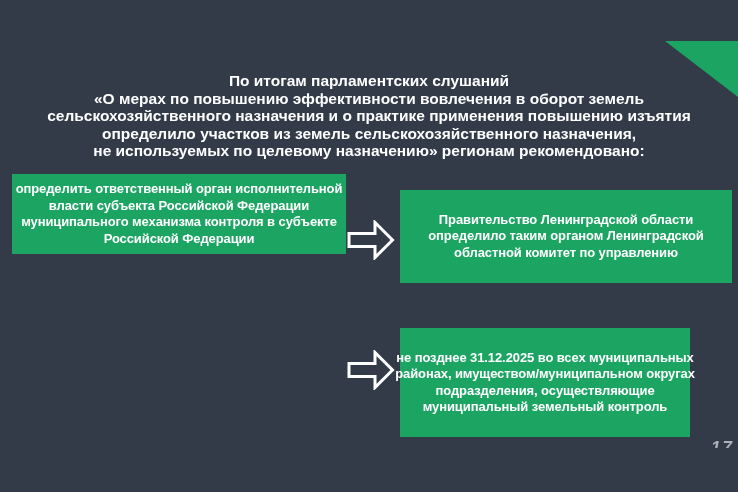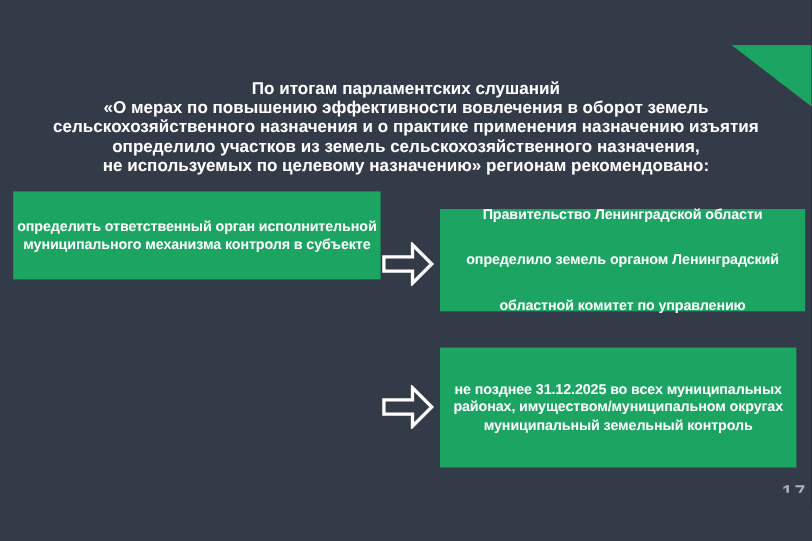--- a/index.html
+++ b/index.html
@@ -26,74 +26,78 @@
   .slide-title .line{white-space:nowrap;}
   .gbox{
     position:absolute;
     background:var(--green,#1CA463);
     display:flex;flex-direction:column;justify-content:center;align-items:center;
     text-align:center;
     font-size:13px;line-height:16.5px;letter-spacing:-0.1px;
   }
   .gbox .line{white-space:nowrap;}
   .box-r1-left {left:12px; top:174px; width:334px; height:80px;}
-  .box-r1-right{left:400px;top:190px; width:332px; height:93px;gap:25px;}
+  .box-r1-right{left:400px;top:190px; width:332px; height:93px;}
   .box-r2-left {left:12px; top:320px; width:334px; height:100px;}
-  .box-r2-right{left:400px;top:316px; width:324px; height:109px;}
+  .box-r2-right{left:400px;top:328px; width:290px; height:109px;}
   .arrow{position:absolute;left:347px;width:48px;height:40px;}
   .arrow-r1{top:220px;}
   .arrow-r2{top:350px;}
   .page-number-clip{
     position:absolute;left:711px;top:441px;width:26px;height:7px;
     overflow:hidden;
+    font-style:italic;
   }
   .page-number-clip span{
     display:block;margin-top:-2px;
     font-size:17px;line-height:17px;letter-spacing:2px;
     color:var(--pagegray,#ADB2BA);
   }
 </style>
 </head>
 <body>
 
 <div class="stage">
 
   <div class="corner-triangle"></div>
 
   <div class="slide-title">
     <div class="line">По итогам парламентских слушаний</div>
     <div class="line">«О мерах по повышению эффективности вовлечения в оборот земель</div>
-    <div class="line">сельскохозяйственного назначения и о практике применения назначению изъятия</div>
+    <div class="line">сельскохозяйственного назначения и о практике применения повышению изъятия</div>
     <div class="line">определило участков из земель сельскохозяйственного назначения,</div>
     <div class="line">не используемых по целевому назначению» регионам рекомендовано:</div>
   </div>
 
   <div class="gbox box-r1-left">
     <div class="line">определить ответственный орган исполнительной</div>
+    <div class="line">власти субъекта Российской Федерации</div>
     <div class="line">муниципального механизма контроля в субъекте</div>
+    <div class="line">Российской Федерации</div>
   </div>
 
   <svg class="arrow arrow-r1" viewBox="0 0 48 40" aria-hidden="true">
     <polygon points="2,13.5 28,13.5 28,2.5 45.5,20 28,37.5 28,26.5 2,26.5" fill="none" stroke="#ffffff" stroke-width="3" stroke-linejoin="miter"></polygon>
   </svg>
 
   <div class="gbox box-r1-right">
     <div class="line">Правительство Ленинградской области</div>
-    <div class="line">определило земель органом Ленинградский</div>
+    <div class="line">определило таким органом Ленинградской</div>
     <div class="line">областной комитет по управлению</div>
   </div>
 
 
   <svg class="arrow arrow-r2" viewBox="0 0 48 40" aria-hidden="true">
     <polygon points="2,13.5 28,13.5 28,2.5 45.5,20 28,37.5 28,26.5 2,26.5" fill="none" stroke="#ffffff" stroke-width="3" stroke-linejoin="miter"></polygon>
   </svg>
 
   <div class="gbox box-r2-right">
     <div class="line">не позднее 31.12.2025 во всех муниципальных</div>
     <div class="line">районах, имуществом/муниципальном округах</div>
+    <div class="line">подразделения, осуществляющие</div>
     <div class="line">муниципальный земельный контроль</div>
   </div>
 
   <div class="page-number-clip">
     <span>17</span>
   </div>
 
 </div>
 
 </body></html>

